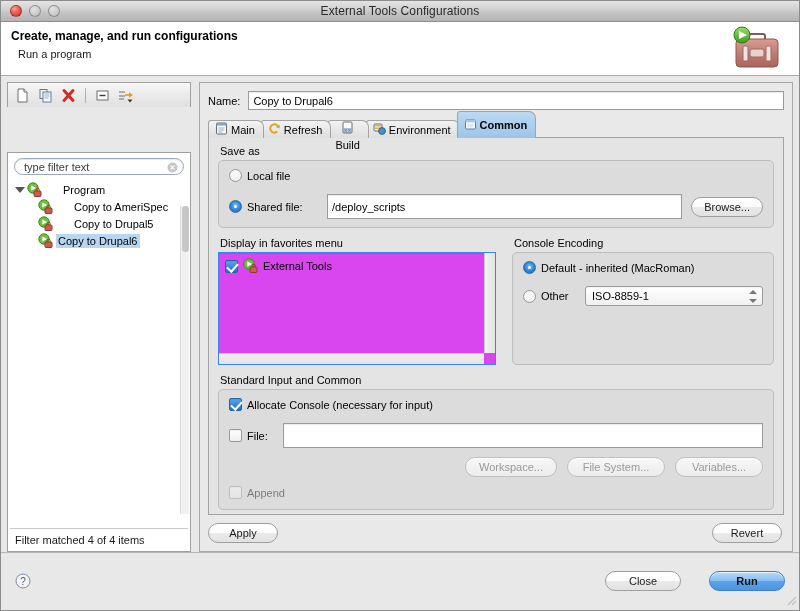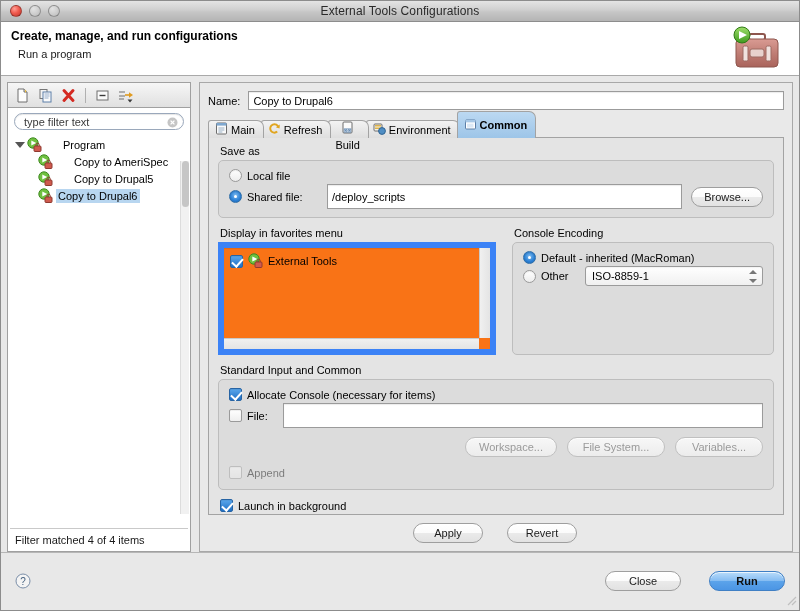--- a/index.html
+++ b/index.html
@@ -68,21 +68,21 @@
   #body {
     position: relative;
     height: 476px;
     background: #e8e8e8;
     display: flex;
     padding: 6px 6px 0 6px;
   }
 
   
   #left {
-    width: 184px; display: flex; flex-direction: column;
+    width: 184px; display: flex; flex-direction: column; gap: 45px;
   }
   #left-toolbar {
     height: 25px;
     background: linear-gradient(to bottom,#f6f6f6,#e0e0e0);
     border: 1px solid #a0a0a0; border-bottom: none;
     display: flex; align-items: center; padding-left: 5px; gap: 4px;
   }
   .tbtn { width: 19px; height: 19px; display: flex; align-items: center; justify-content: center; cursor: default; }
   .tsep { width: 1px; height: 15px; background: #b0b0b0; margin: 0 3px; }
   #tree-area {
@@ -202,21 +202,21 @@
   
   .group { margin-bottom: 9px; }
   .group-title { font-size: 11px; margin-bottom: 3px; padding-left: 2px; }
   .group-box {
     border: 1px solid #bdbdbd; border-radius: 5px;
     background: #dcdcdc;
     padding: 8px 10px;
   }
 
   .row { display: flex; align-items: center; }
-  .row + .row { margin-top: 2px; }
+  .row + .row { margin-top: 12px; }
 
   
   .radio {
     width: 13px; height: 13px; border-radius: 50%;
     border: 1px solid #9a9a9a;
     background: linear-gradient(to bottom,#ffffff,#ededed);
     margin-right: 5px; flex: 0 0 13px; position: relative;
     box-shadow: inset 0 1px 1px rgba(0,0,0,.07);
   }
   .radio.on {
@@ -267,22 +267,22 @@
     border-color: #3f7fc4; font-weight: bold; color: #101010;
   }
   .btn.ghost { color: #9a9a9a; border-color: #c0c0c0;
     background: linear-gradient(to bottom,#f7f7f7,#ececec); }
 
   
   .two-col { display: flex; gap: 16px; }
   .col-fav { width: 278px; }
   .col-enc { flex: 1; }
   .fav-list {
-    height: 113px; background: #f97316;
-    border: 6px solid #3b82f6;
+    height: 113px; background: #d946ef;
+    border: 1px solid #3b82f6;
     position: relative; overflow: hidden;
     box-shadow: inset 0 1px 1px rgba(0,0,0,.08);
   }
   .fav-item { display: flex; align-items: center; padding: 5px 0 0 6px; }
   .fav-scroll-v {
     position: absolute; right: 0; top: 0; bottom: 11px; width: 11px;
     background: linear-gradient(to right,#f0f0f0,#e4e4e4);
     border-left: 1px solid #c9c9c9;
   }
   .fav-scroll-h {
@@ -303,21 +303,21 @@
     display: flex; flex-direction: column; justify-content: space-between;
   }
   .combo-arrows i { display: block; width: 0; height: 0; border-left: 4px solid transparent;
     border-right: 4px solid transparent; }
   .combo-arrows i.up { border-bottom: 4px solid #777; }
   .combo-arrows i.dn { border-top: 4px solid #777; }
 
   .btn-row { display: flex; gap: 10px; justify-content: flex-end; margin-top: 9px; }
 
   #apply-row {
-    display: flex; justify-content: center; gap: 24px;
+    display: flex; justify-content: space-between; gap: 24px;
     padding: 8px 2px 2px 0;
   }
 
   
   #footer {
     height: 56px; position: relative;
     background: #e8e8e8;
     border-top: 1px solid #b6b6b6;
     display: flex; align-items: center; padding: 0 14px;
   }
@@ -569,21 +569,21 @@
               </div>
             </div>
           </div>
         </div>
 
         <div class="group">
           <div class="group-title">Standard Input and Common</div>
           <div class="group-box" style="padding-bottom:10px">
             <div class="row">
               <span class="check on"></span>
-              <span class="lbl">Allocate Console (necessary for items)</span>
+              <span class="lbl">Allocate Console (necessary for input)</span>
             </div>
             <div class="row">
               <span class="check"></span>
               <span class="lbl" style="width:36px">File:</span>
               <input class="txtfield" type="text" value="" style="">
             </div>
             <div class="btn-row">
               <div class="btn ghost" style="min-width:92px">Workspace...</div>
               <div class="btn ghost" style="min-width:98px">File System...</div>
               <div class="btn ghost" style="min-width:88px">Variables...</div>

